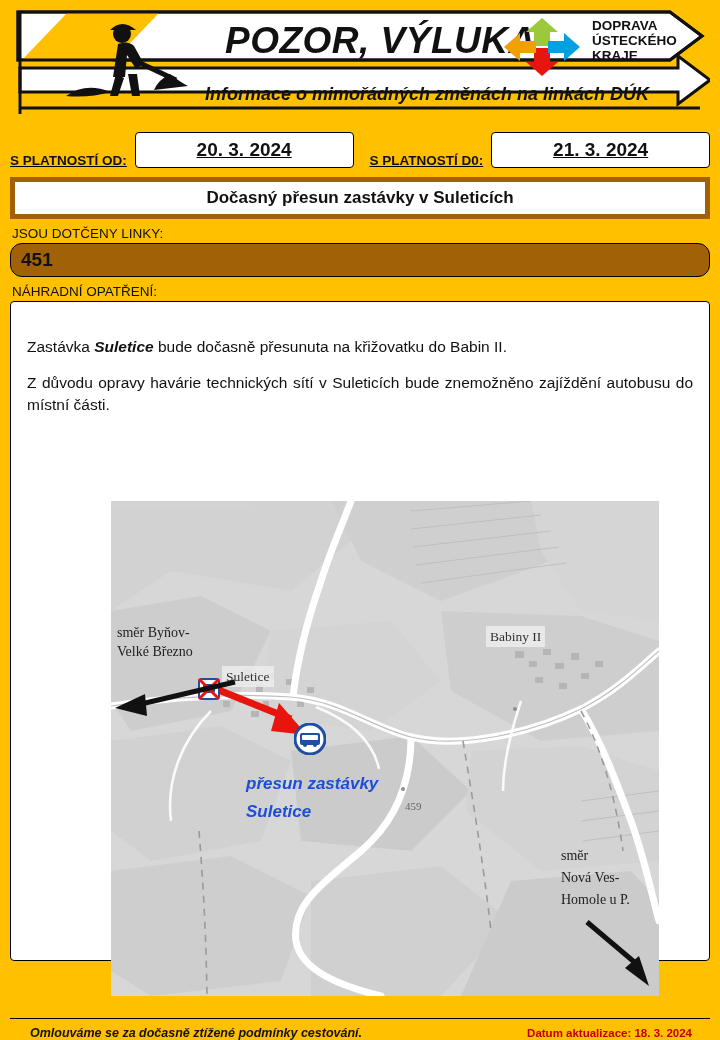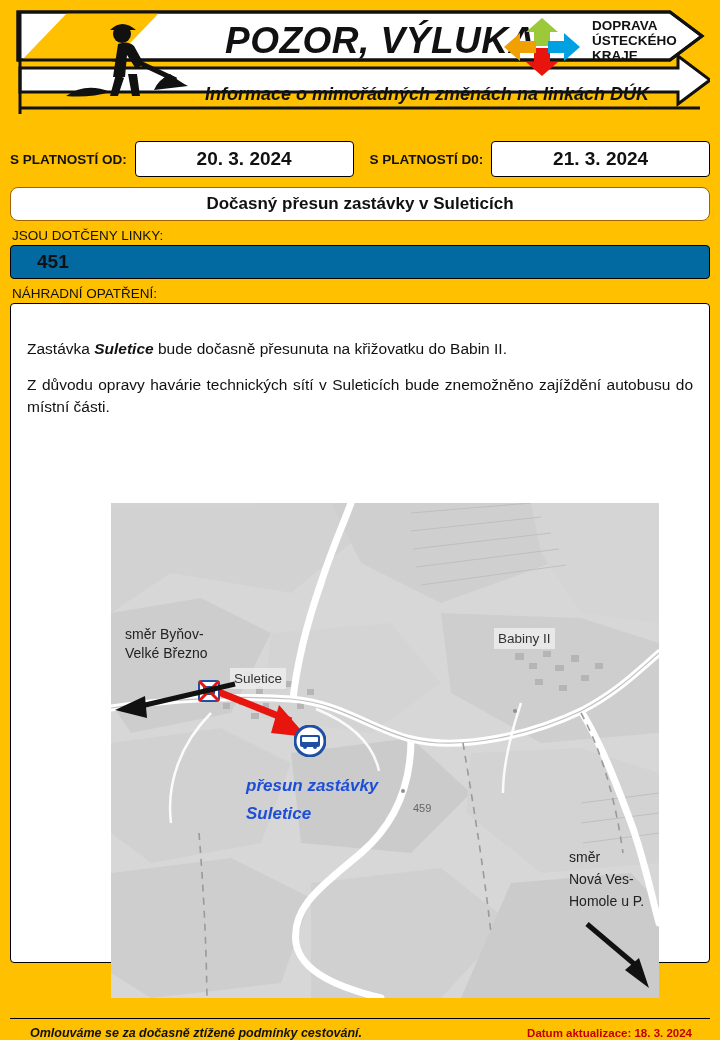--- a/index.html
+++ b/index.html
@@ -74,23 +74,24 @@
     font-size: 13.5px;
     font-weight: bold;
     line-height: 15px;
     color: #111;
     text-transform: uppercase;
   }
 
   
   .valid-row {
     display: flex;
-    align-items: center;
-    margin: 20px 10px 0 10px;
+    align-items: flex-end;
+    margin: 10px 10px 0 10px;
     height: 38px;
+    text-decoration: underline;
   }
   .valid-label {
     font-size: 13.5px;
     font-weight: bold;
     color: #111;
     white-space: nowrap;
     padding-right: 8px;
   }
   .valid-box {
     flex: 1;
@@ -105,46 +106,46 @@
     font-weight: bold;
     color: #111;
   }
   .valid-gap { width: 16px; }
 
   
   .title-box {
     margin: 9px 10px 0 10px;
     height: 32px;
     background: #fff;
-    border: 1px solid #a16207;
-    border-radius: 8px;
+    border: 5px solid #a16207;
+    border-radius: 0;
     display: flex;
     align-items: center;
     justify-content: center;
     font-size: 17px;
     font-weight: bold;
     color: #111;
   }
 
   
   .section-label {
     margin: 7px 0 2px 12px;
     font-size: 13.5px;
     font-weight: normal;
     color: #111;
   }
   .lines-box {
     margin: 0 10px;
     height: 34px;
-    background: #0369a1;
+    background: #a16207;
     border: 1px solid #000;
-    border-radius: 4px;
+    border-radius: 12px;
     display: flex;
     align-items: center;
-    padding-left: 26px;
+    padding-left: 10px;
     font-size: 19px;
     font-weight: bold;
     color: #111;
     box-sizing: border-box;
   }
 
   
   .body-box {
     margin: 0 10px;
     height: 660px;
@@ -174,22 +175,21 @@
     height: 495px;
     overflow: hidden;
     background: #d9d9d9;
   }
   .map-svg { display: block; }
   .map-label {
     position: absolute;
     color: #222;
     font-size: 14px;
     line-height: 19px;
-    font-family: Liberation Sans, sans-serif;
-    margin-left: 8px;
+    font-family: Liberation Serif, serif;
   }
   .map-label.place {
     background: rgba(236,236,236,0.85);
     padding: 1px 4px;
     font-size: 13.5px;
     color: #333;
   }
   .map-note {
     position: absolute;
     color: #1d4ed8;

